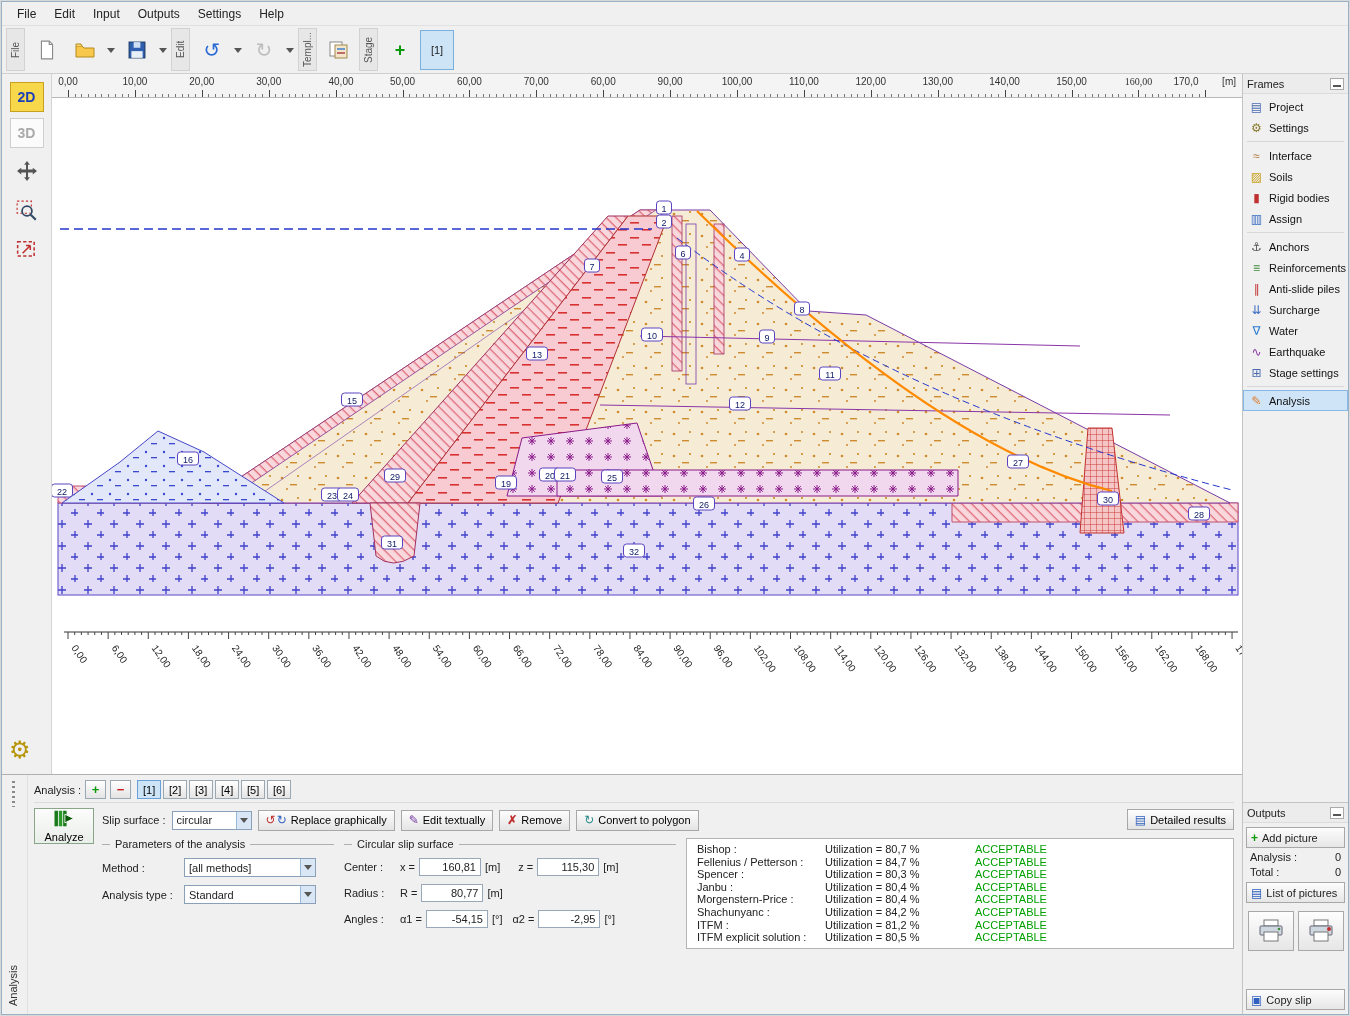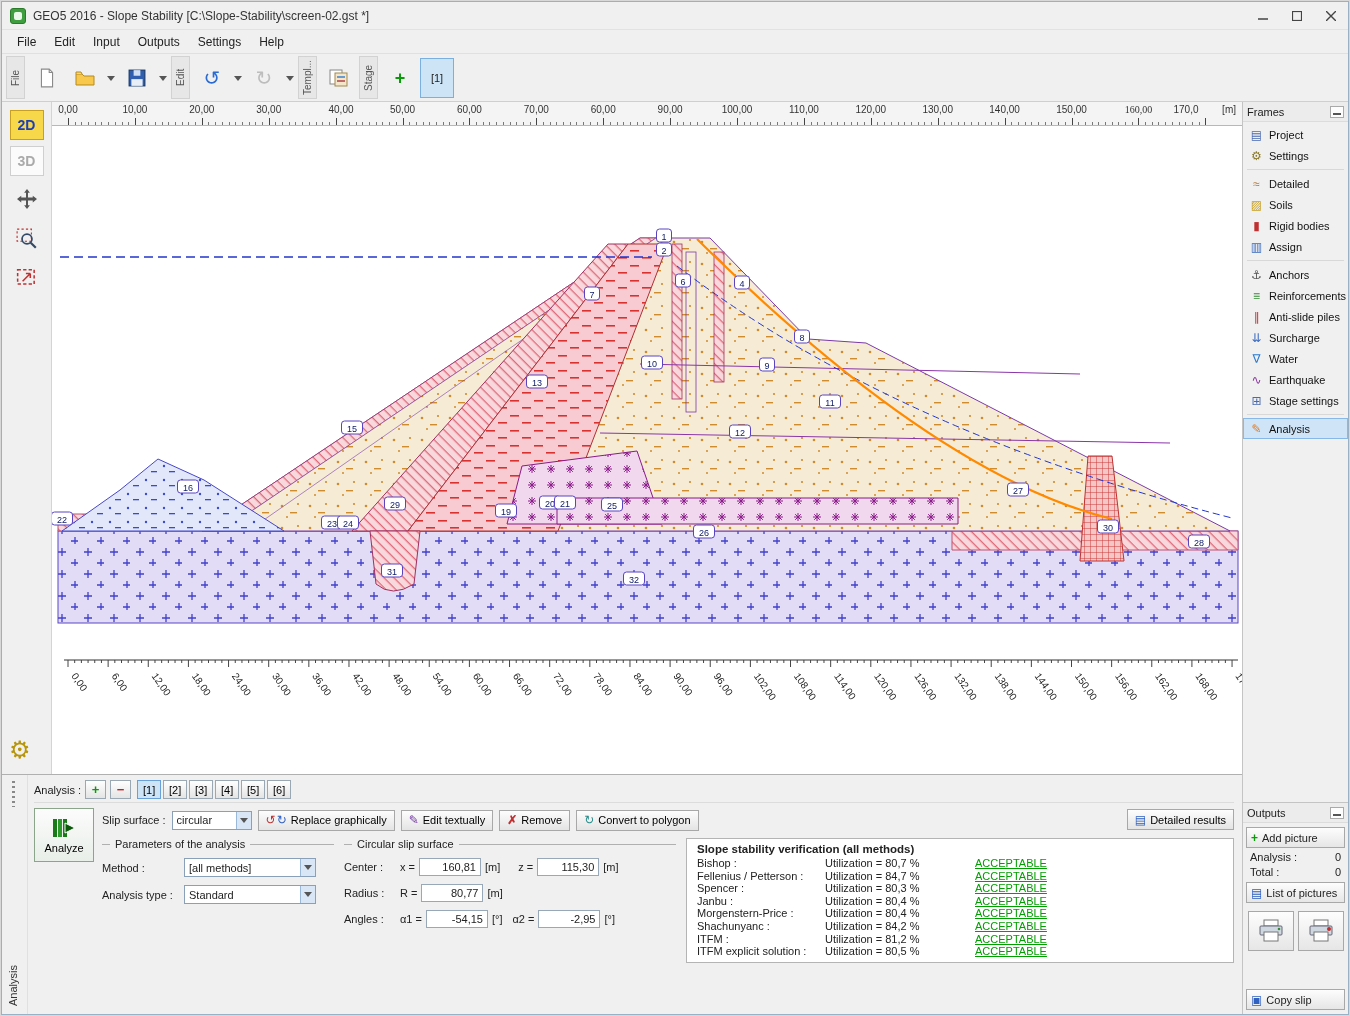--- a/index.html
+++ b/index.html
@@ -79,69 +79,48 @@
   .ap-left { width:26px; border-right:1px solid #e0e0e0; position:relative; }
   .grip { position:absolute; top:6px; left:10px; width:3px; height:26px; background:repeating-linear-gradient(#888 0 2px, transparent 2px 5px); }
   .vlabel { position:absolute; bottom:8px; left:5px; writing-mode:vertical-rl; transform:rotate(180deg); font-size:11px; color:#333; }
   .ap-main { flex:1; display:flex; flex-direction:column; padding:2px 8px 4px 6px; min-width:0; }
   .ap-row1 { height:26px; display:flex; align-items:center; gap:4px; border-bottom:1px solid #dcdcdc; }
   .mini { width:21px; height:19px; border:1px solid #9aa8b4; background:linear-gradient(#fff,#e4e4e4); display:flex; align-items:center; justify-content:center; font-weight:bold; font-size:13px; }
   .mini.plus { color:#0a9a0a; } .mini.minus { color:#c82020; }
   .atab { width:24px; height:19px; border:1px solid #9aa8b4; background:linear-gradient(#fff,#e4e4e4); font-size:11px; margin-left:2px; }
   .atab.active { background:#cde4f7; border-color:#6aa0d8; }
   .ap-body { flex:1; display:flex; gap:8px; padding-top:5px; min-height:0; }
-  .analyze-btn { width:60px; height:54px; border:1px solid #8aa58a; background:linear-gradient(#fcfcfc,#e8eee8); display:flex; flex-direction:column; align-items:center; justify-content:center; gap:3px; font-size:11px; }
+  .analyze-btn { width:60px; height:36px; border:1px solid #8aa58a; background:linear-gradient(#fcfcfc,#e8eee8); display:flex; flex-direction:column; align-items:center; justify-content:center; gap:3px; font-size:11px; }
   .ap-content { flex:1; min-width:0; position:relative; }
   .slip-row { display:flex; align-items:center; gap:6px; height:24px; }
   .combo { display:inline-flex; align-items:center; justify-content:space-between; height:19px; border:1px solid #8aa0b8; background:#fff; font-size:11px; padding-left:4px; }
   .combo .cbox { width:15px; height:17px; background:#d8e6f5; border-left:1px solid #9ab8d8; display:flex; align-items:center; justify-content:center; }
   .pbtn { height:21px; border:1px solid #a8a8a8; background:linear-gradient(#fdfdfd,#e4e4e4); display:inline-flex; align-items:center; gap:4px; padding:0 7px; font-size:11px; }
   .ic { font-size:12px; }
   .detailed { position:absolute; right:0; top:1px; }
   .groups-row { display:flex; gap:10px; margin-top:6px; align-items:stretch; }
   .grp { position:relative; }
   .gheader { display:flex; align-items:center; gap:5px; font-size:11px; color:#222; white-space:nowrap; }
   .gheader::before { content:""; width:8px; height:1px; background:#b0b0b0; }
   .gheader::after { content:""; flex:1; height:1px; background:#b0b0b0; }
   .grp-params { width:232px; }
   .grp-circ { width:332px; }
   .frow { display:flex; align-items:center; margin-top:8px; gap:4px; }
   .flabel { display:inline-block; }
   .field { width:62px; height:18px; border:1px solid #98a8b8; background:#fff; text-align:right; padding:0 4px; line-height:17px; }
   .results-box { flex:1; background:#fff; border:1px solid #b4b4b4; padding:4px 10px; overflow:hidden; }
   .rtitle { font-weight:bold; font-size:11.5px; margin-bottom:2px; }
   .rrow { display:flex; font-size:11px; line-height:12.6px; }
-  .rc1 { width:128px; } .rc2 { width:150px; } .rc3 { color:#00a000;text-decoration:underline; }
+  .rc1 { width:128px; } .rc2 { width:150px; } .rc3 { color:#00a000; }
 </style>
 </head>
 <body>
 
 <div class="window">
 
-  <div class="titlebar">
-    <div class="appicon"></div>
-    <div class="title-text">GEO5 2016 - Slope Stability [C:\Slope-Stability\screen-02.gst *]</div>
-    <div class="wbtns">
-      <div class="wbtn">
-          <svg width="10" height="10">
-            <line x1="0" y1="8" x2="10" y2="8" stroke="#444" stroke-width="1.5"></line>
-          </svg>
-        </div>
-      <div class="wbtn">
-          <svg width="10" height="10">
-            <rect x="0.5" y="0.5" width="9" height="9" fill="none" stroke="#444" stroke-width="1.2"></rect>
-          </svg>
-        </div>
-      <div class="wbtn">
-          <svg width="10" height="10">
-            <path d="M0 0 L10 10 M10 0 L0 10" stroke="#444" stroke-width="1.4"></path>
-          </svg>
-        </div>
-    </div>
-  </div>
 
   <div class="menubar">
       <div class="menu-item">File</div>
       <div class="menu-item">Edit</div>
       <div class="menu-item">Input</div>
       <div class="menu-item">Outputs</div>
       <div class="menu-item">Settings</div>
       <div class="menu-item">Help</div>
     </div>
 
@@ -877,21 +856,20 @@
                     <span class="flabel">α1 =</span>
                     <span class="field">-54,15</span>
                     <span>[°]</span>
                     <span style="width:2px"></span>
                     <span class="flabel">α2 =</span>
                     <span class="field">-2,95</span>
                     <span>[°]</span>
                   </div>
                 </div>
                 <div class="results-box">
-                  <div class="rtitle">Slope stability verification (all methods)</div>
                   <div>
                       <div class="rrow">
                         <span class="rc1">Bishop :</span>
                         <span class="rc2">Utilization = 80,7 %</span>
                         <span class="rc3" style="color: rgb(0, 160, 0);">ACCEPTABLE</span>
                       </div>
                       <div class="rrow">
                         <span class="rc1">Fellenius / Petterson :</span>
                         <span class="rc2">Utilization = 84,7 %</span>
                         <span class="rc3" style="color: rgb(0, 160, 0);">ACCEPTABLE</span>
@@ -945,21 +923,21 @@
             <span class="fi-icon" style="color: rgb(74, 106, 176);">▤</span>
             <span class="fi-label">Project</span>
           </div>
           <div class="frame-item">
             <span class="fi-icon" style="color: rgb(138, 122, 42);">⚙</span>
             <span class="fi-label">Settings</span>
           </div>
           <div class="fsep"></div>
           <div class="frame-item">
             <span class="fi-icon" style="color: rgb(176, 122, 58);">≈</span>
-            <span class="fi-label">Detailed</span>
+            <span class="fi-label">Interface</span>
           </div>
           <div class="frame-item">
             <span class="fi-icon" style="color: rgb(200, 160, 32);">▨</span>
             <span class="fi-label">Soils</span>
           </div>
           <div class="frame-item">
             <span class="fi-icon" style="color: rgb(192, 48, 48);">▮</span>
             <span class="fi-label">Rigid bodies</span>
           </div>
           <div class="frame-item">

